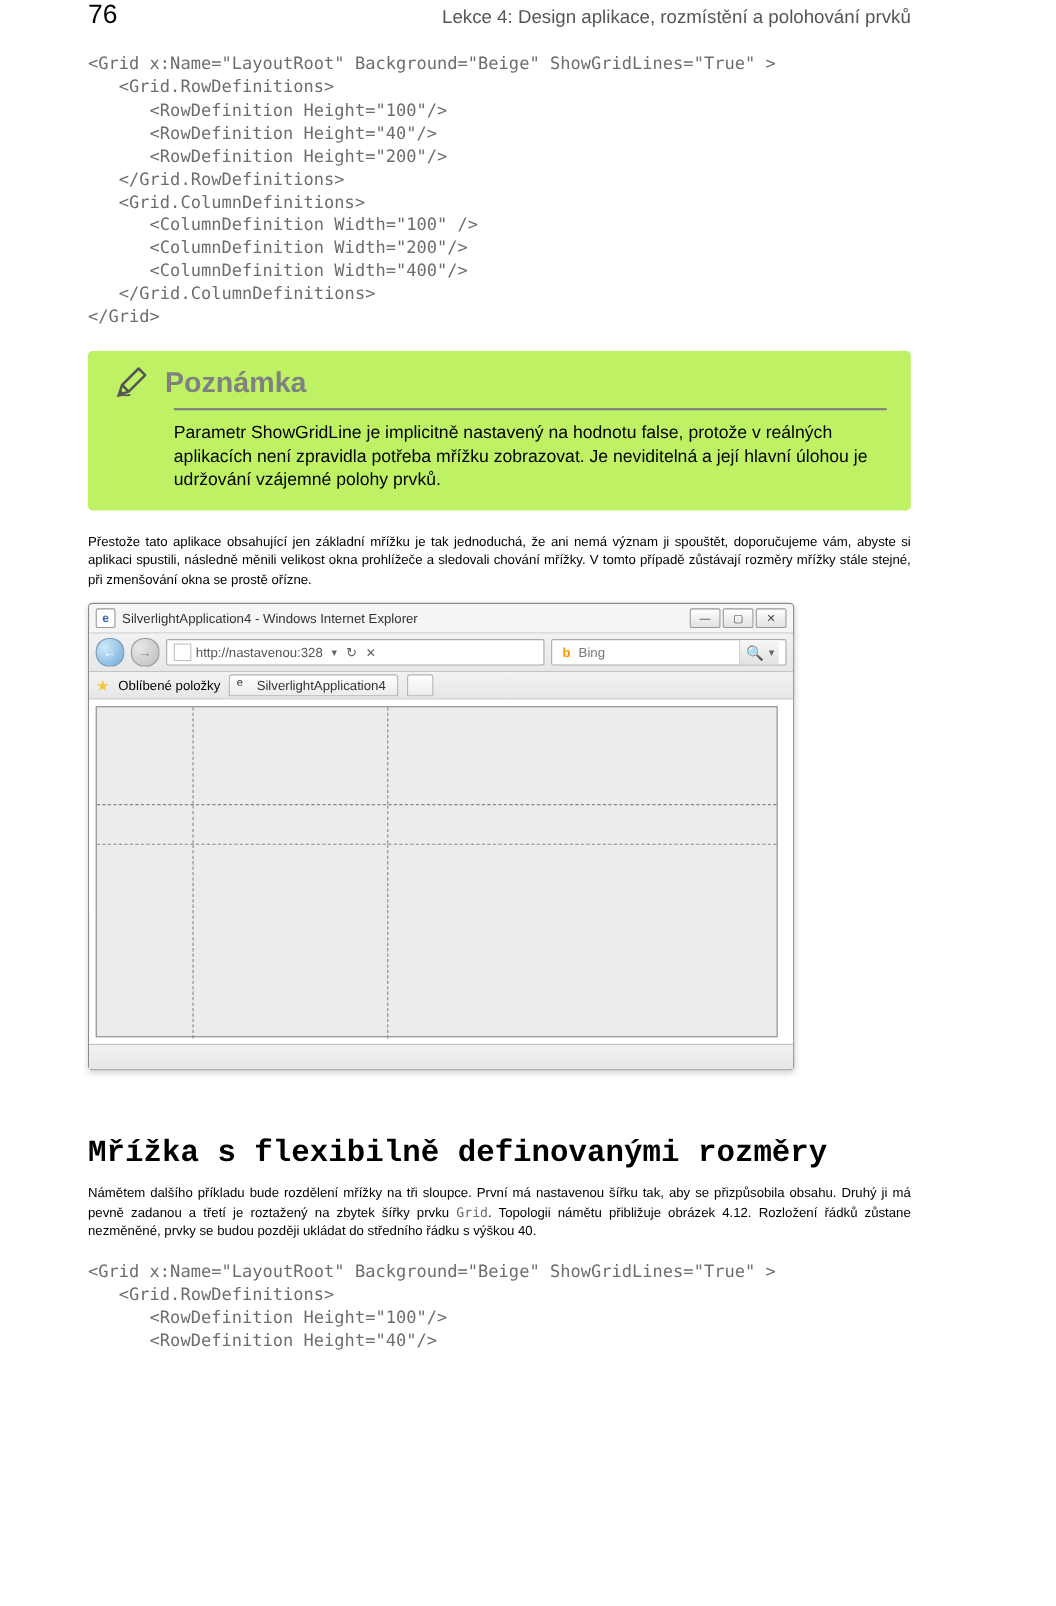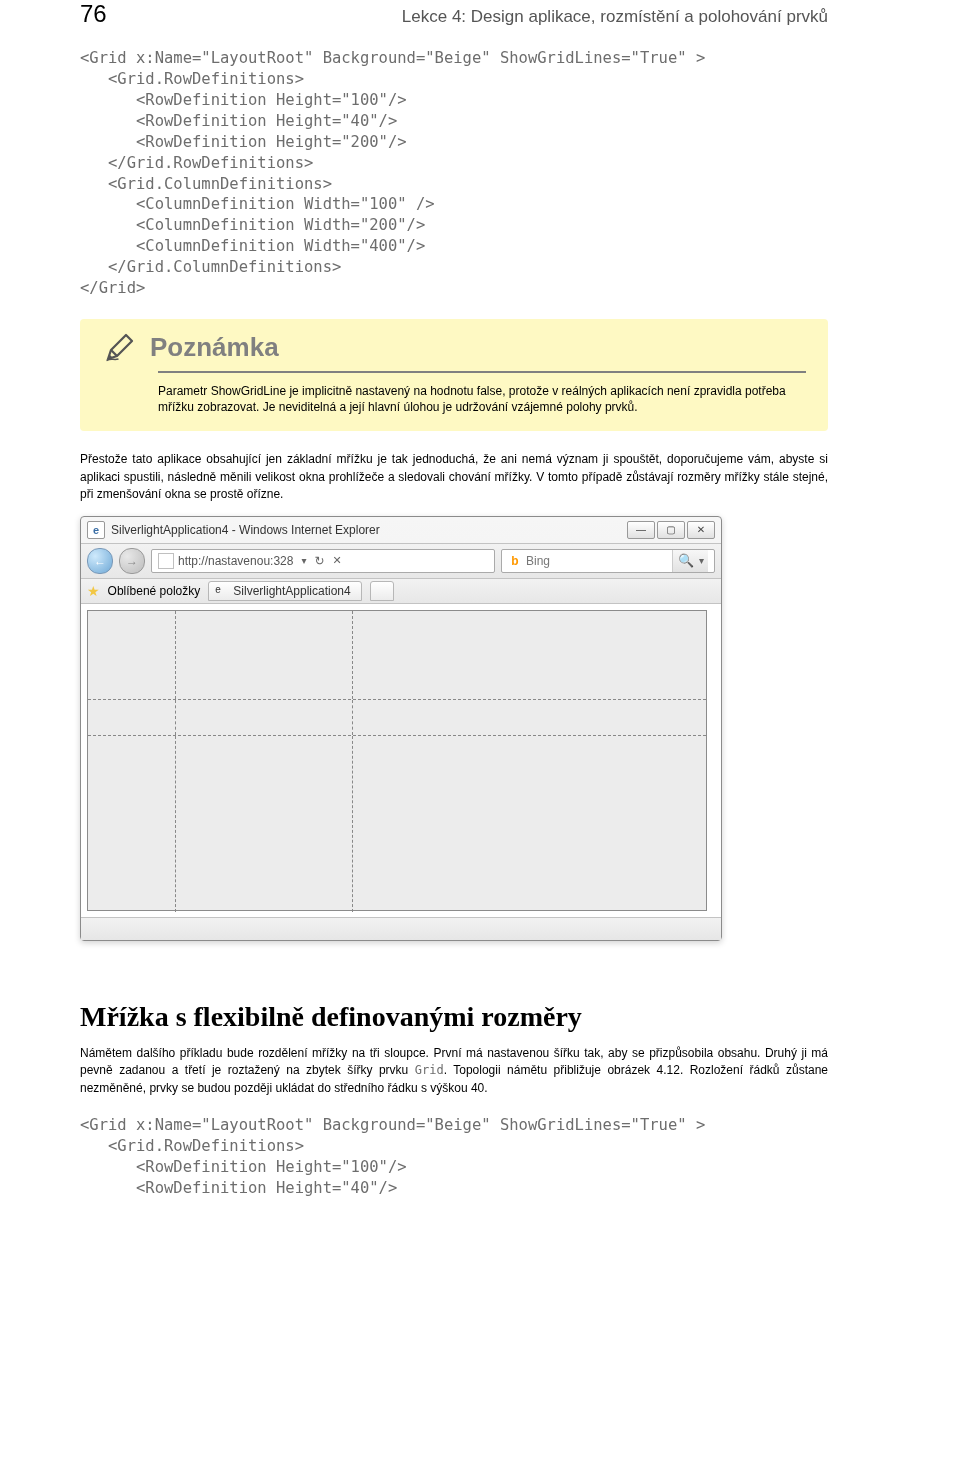--- a/index.html
+++ b/index.html
@@ -36,21 +36,21 @@
   }
   .code-block {
     font-family: "Consolas", "Lucida Console", monospace;
     font-size: 15.5px;
     color: #6d6d6d;
     white-space: pre;
     line-height: 1.35;
     margin: 18px 0 20px 0;
   }
   .note-box {
-    background: #fef9c3;
+    background: #bef264;
     border-radius: 4px;
     padding: 10px 22px 16px 22px;
     margin: 10px 0 20px 0;
   }
   .note-head {
     display: flex;
     align-items: center;
     gap: 12px;
     margin-bottom: 6px;
   }
@@ -64,21 +64,21 @@
     font-weight: 600;
     color: #808080;
   }
   .note-rule {
     border: 0;
     border-top: 2px solid #808080;
     margin: 4px 0 10px 56px;
   }
   .note-body {
     margin-left: 56px;
-    font-size: 12px;
+    font-size: 16px;
     line-height: 1.35;
     color: #000;
   }
   .body-text {
     font-size: 12px;
     line-height: 1.45;
     text-align: justify;
     margin: 12px 0 12px 0;
   }
   .figure-wrap {
@@ -258,21 +258,21 @@
     line-height: 1.35;
     color: #000;
     max-width: 180px;
   }
   .caption b {
     font-weight: 700;
   }
   .h2 {
     font-size: 28px;
     font-weight: 700;
-    font-family: Liberation Serif, serif;
+    font-family: Liberation Mono, monospace;
     margin: 30px 0 8px 0;
   }
   .inline-code {
     font-family: "Consolas", "Lucida Console", monospace;
     color: #6d6d6d;
   }
 </style>
 </head>
 <body>
 

